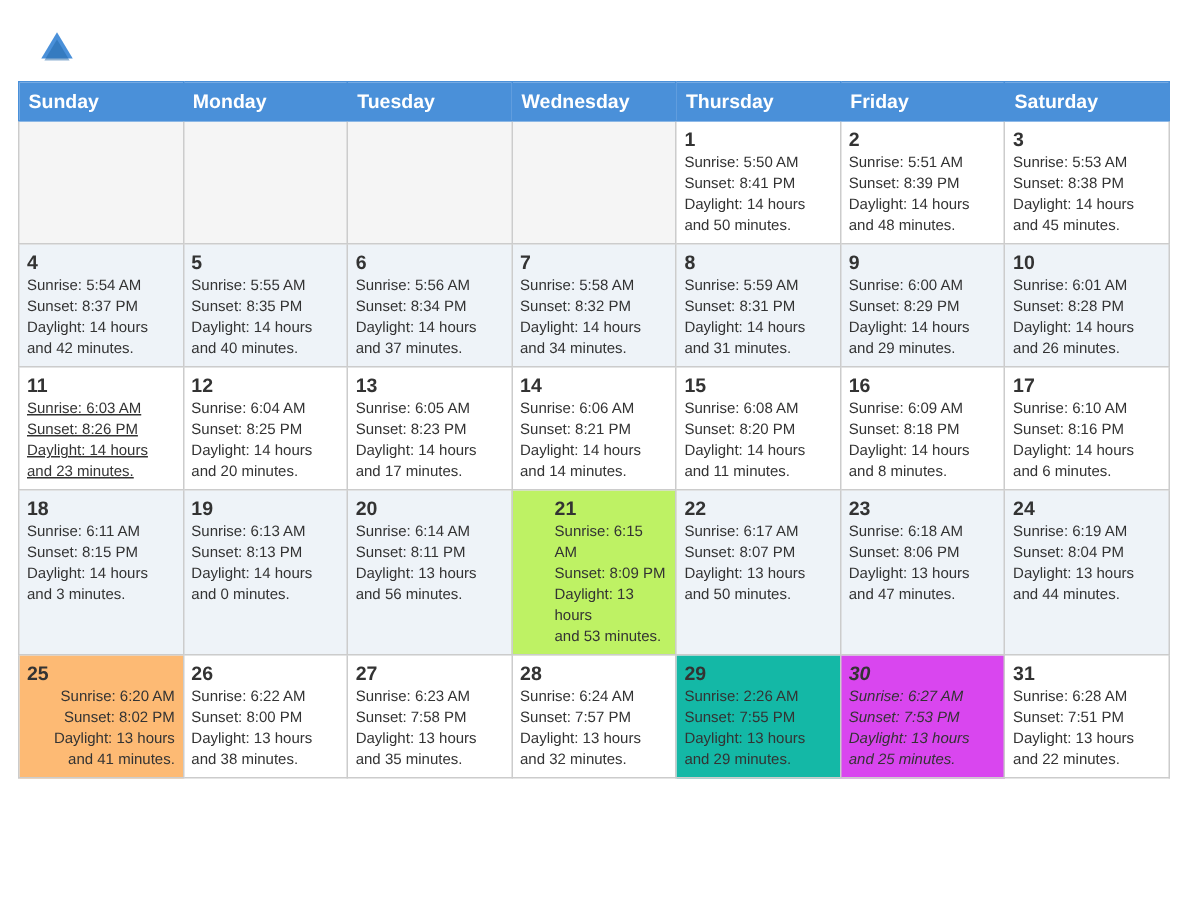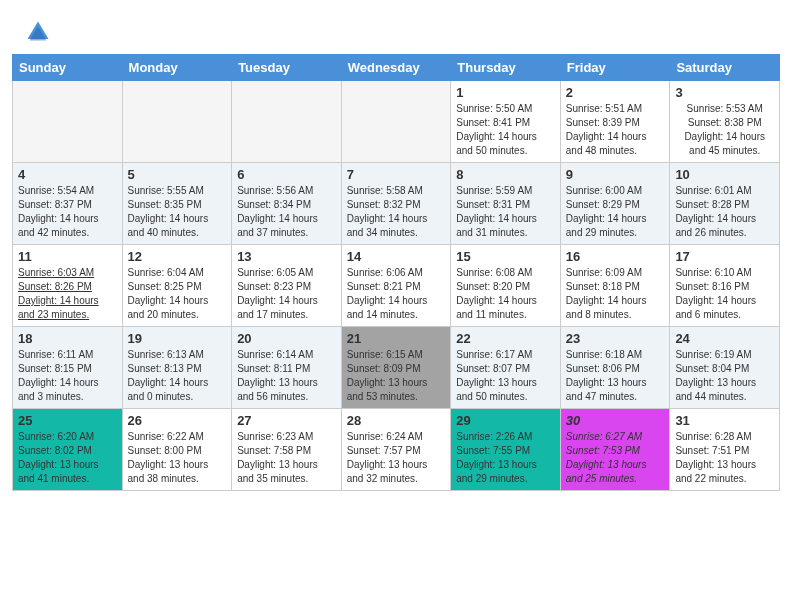--- a/index.html
+++ b/index.html
@@ -70,21 +70,21 @@
           </td>
           <td style="background: rgb(255, 255, 255);">
             <div class="day-num">2</div>
             <div class="day-info" style="white-space: pre-line;">Sunrise: 5:51 AM
 Sunset: 8:39 PM
 Daylight: 14 hours
 and 48 minutes.</div>
           </td>
           <td style="background: rgb(255, 255, 255);">
             <div class="day-num">3</div>
-            <div class="day-info" style="white-space: pre-line; text-align: center;">Sunrise: 5:53 AM
+            <div class="day-info" style="white-space: pre-line;">Sunrise: 5:53 AM
 Sunset: 8:38 PM
 Daylight: 14 hours
 and 45 minutes.</div>
           </td>
         </tr>
         <tr>
           <td style="background: rgb(238, 243, 248);">
             <div class="day-num">4</div>
             <div class="day-info" style="white-space: pre-line;">Sunrise: 5:54 AM
 Sunset: 8:37 PM
@@ -200,21 +200,21 @@
 Daylight: 14 hours
 and 0 minutes.</div>
           </td>
           <td style="background: rgb(238, 243, 248);">
             <div class="day-num">20</div>
             <div class="day-info" style="white-space: pre-line;">Sunrise: 6:14 AM
 Sunset: 8:11 PM
 Daylight: 13 hours
 and 56 minutes.</div>
           </td>
-          <td style="background: #a3a3a3;">
+          <td style="background: #bef264; padding-left: 28px;">
             <div class="day-num">21</div>
             <div class="day-info" style="white-space: pre-line;">Sunrise: 6:15 AM
 Sunset: 8:09 PM
 Daylight: 13 hours
 and 53 minutes.</div>
           </td>
           <td style="background: rgb(238, 243, 248);">
             <div class="day-num">22</div>
             <div class="day-info" style="white-space: pre-line;">Sunrise: 6:17 AM
 Sunset: 8:07 PM
@@ -230,23 +230,23 @@
           </td>
           <td style="background: rgb(238, 243, 248); margin-left: 32px;">
             <div class="day-num">24</div>
             <div class="day-info" style="white-space: pre-line;">Sunrise: 6:19 AM
 Sunset: 8:04 PM
 Daylight: 13 hours
 and 44 minutes.</div>
           </td>
         </tr>
         <tr>
-          <td style="background: #14b8a6; margin-left: 20px;">
+          <td style="background: #fdba74; margin-left: 20px;">
             <div class="day-num">25</div>
-            <div class="day-info" style="white-space: pre-line;">Sunrise: 6:20 AM
+            <div class="day-info" style="white-space: pre-line; text-align: right;">Sunrise: 6:20 AM
 Sunset: 8:02 PM
 Daylight: 13 hours
 and 41 minutes.</div>
           </td>
           <td style="background: rgb(255, 255, 255);">
             <div class="day-num">26</div>
             <div class="day-info" style="white-space: pre-line;">Sunrise: 6:22 AM
 Sunset: 8:00 PM
 Daylight: 13 hours
 and 38 minutes.</div>

